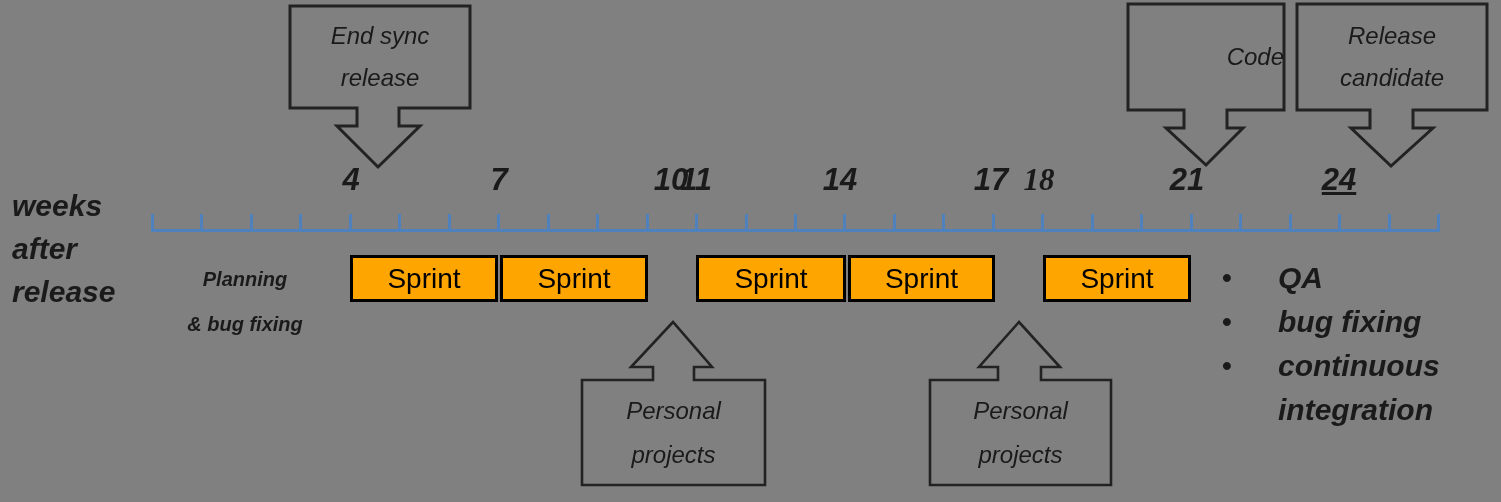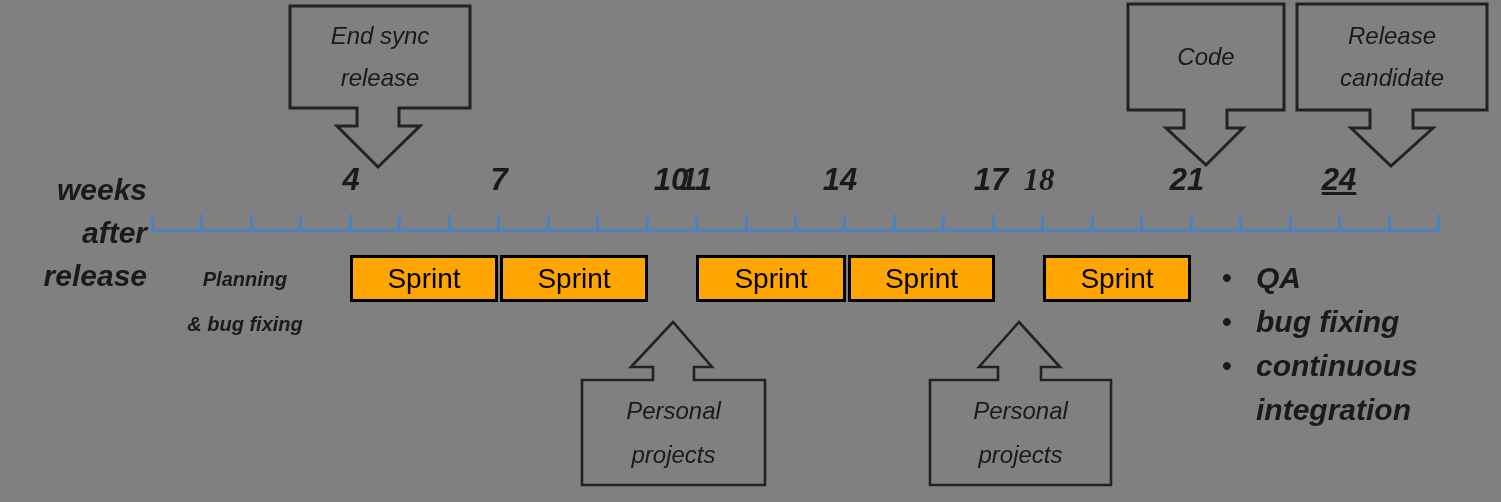--- a/index.html
+++ b/index.html
@@ -14,22 +14,22 @@
   svg.callout-shape path{fill:#808080;stroke:#222222;stroke-width:3;stroke-linejoin:miter;}
   svg.callout-shape.thin path{stroke-width:2.6;}
 
   .callout-text{
     position:absolute;display:flex;flex-direction:column;justify-content:center;align-items:center;
     font-style:italic;font-weight:normal;font-size:24px;line-height:44px;text-align:center;
   }
   .callout-text.tight{line-height:42px;}
 
   .axis-label{
-    position:absolute;left:12px;top:168px;width:135px;
-    font-style:italic;font-weight:bold;font-size:30px;line-height:43px;text-align:right;
+    position:absolute;left:12px;top:184px;width:135px;
+    font-style:italic;font-weight:bold;font-size:30px;line-height:43px;text-align:left;
   }
 
   .tl-line{position:absolute;left:151px;top:229px;width:1289px;height:3px;background:#4F81BD;}
   .tl-ticks{position:absolute;left:151px;top:214px;width:1289px;height:18px;}
   .tick{position:absolute;top:0;width:3px;height:18px;background:#4F81BD;}
 
   .week-label{
     position:absolute;top:163px;transform:translateX(-50%);
     font-style:italic;font-weight:bold;font-size:31px;line-height:33px;white-space:nowrap;
   }
@@ -42,39 +42,39 @@
   .sprint-box{
     position:absolute;top:255px;height:47px;box-sizing:border-box;
     background:#FFA500;border:3px solid #000000;
     display:flex;align-items:center;justify-content:center;
     font-size:28px;font-weight:normal;font-style:normal;color:#000000;
   }
 
   .bullet-list{position:absolute;left:1222px;top:256px;width:235px;}
   .bullet-row{display:flex;font-style:italic;font-weight:bold;font-size:30px;line-height:44px;}
   .bullet-dot{width:34px;flex:none;font-style:normal;font-size:28px;}
-  .bullet-text{flex:1;}
+  .bullet-text{flex:1;margin-left:22px;}
 </style>
 </head>
 <body>
 
 <div class="canvas">
 
   <svg class="callout-shape" style="left:287px;top:3px;" width="186" height="168" viewBox="287 3 186 168">
     <path d="M290,6 H470 V108 H399 V126 H420 L378,167 L337,126 H357 V108 H290 Z"></path>
   </svg>
   <div class="callout-text tight" style="left:290px;top:6px;width:180px;height:102px;">
     <div>End sync</div>
     <div>release</div>
   </div>
 
   <svg class="callout-shape" style="left:1125px;top:1px;" width="162" height="168" viewBox="1125 1 162 168">
     <path d="M1128,4 H1284 V110 H1227 V128 H1243 L1206,165 L1166,128 H1184 V110 H1128 Z"></path>
   </svg>
-  <div class="callout-text tight" style="left:1128px;top:4px;width:156px;height:106px;">
+  <div class="callout-text tight" style="left:1128px;top:4px;width:156px;height:106px;align-items:flex-end;">
     <div>Code</div>
   </div>
 
   <svg class="callout-shape" style="left:1294px;top:1px;" width="196" height="169" viewBox="1294 1 196 169">
     <path d="M1297,4 H1487 V110 H1413 V128 H1433 L1391,166 L1351,128 H1370 V110 H1297 Z"></path>
   </svg>
   <div class="callout-text tight" style="left:1297px;top:4px;width:190px;height:106px;">
     <div>Release</div>
     <div>candidate</div>
   </div>

